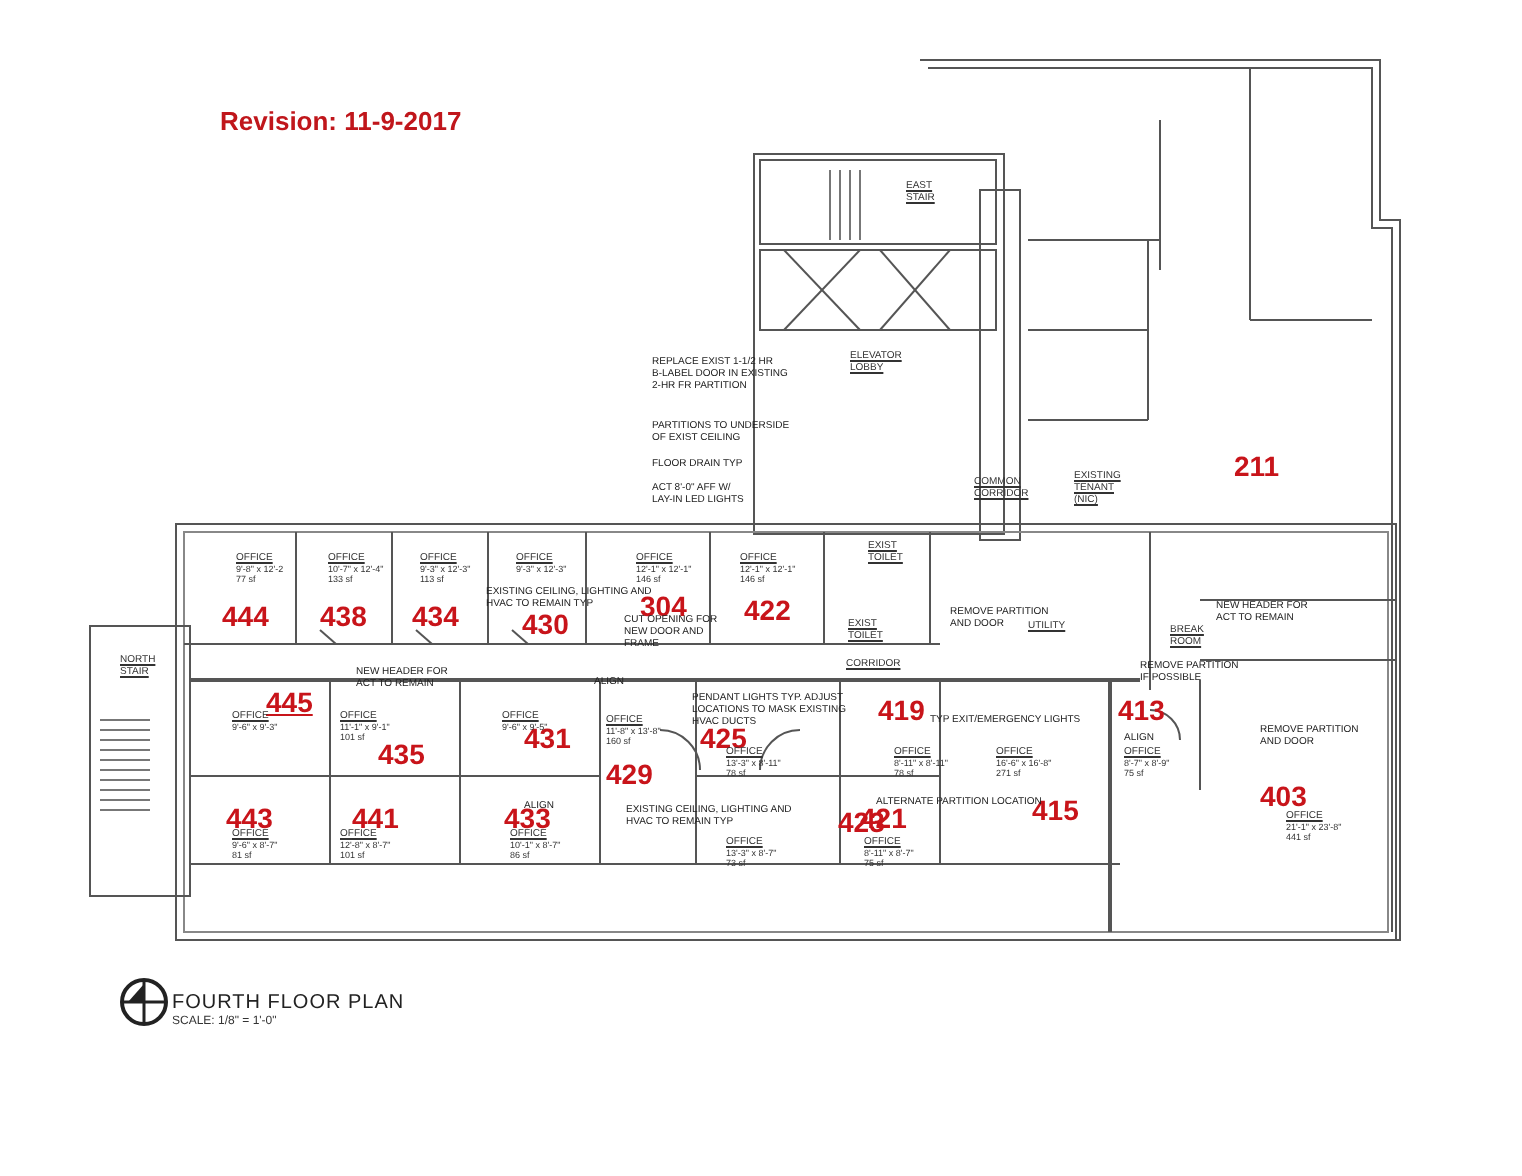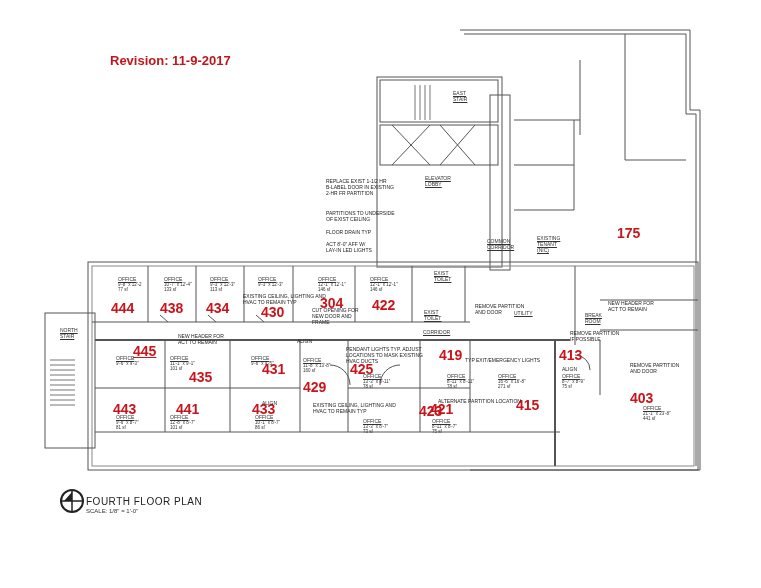--- a/index.html
+++ b/index.html
@@ -122,21 +122,21 @@
 <div class="room-num" style="left:350px;top:361px;">425</div>
 <div class="room-num" style="left:439px;top:347px;">419</div>
 <div class="room-num" style="left:559px;top:347px;">413</div>
 <div class="room-num" style="left:113px;top:401px;">443</div>
 <div class="room-num" style="left:176px;top:401px;">441</div>
 <div class="room-num" style="left:252px;top:401px;">433</div>
 <div class="room-num" style="left:380px;top:403px;margin-left:39px;">423</div>
 <div class="room-num" style="left:430px;top:401px;">421</div>
 <div class="room-num" style="left:516px;top:397px;">415</div>
 <div class="room-num" style="left:630px;top:390px;">403</div>
-<div class="room-num" style="left:617px;top:225px;">175</div>
+<div class="room-num" style="left:617px;top:225px;">211</div>
 
 <div class="lbl" style="left:118px;top:276px;">OFFICE</div>
 <div class="area" style="left:118px;top:282px;">9'-8" x 12'-2</div>
 <div class="area" style="left:118px;top:287px;">77 sf</div>
 <div class="lbl" style="left:164px;top:276px;">OFFICE</div>
 <div class="area" style="left:164px;top:282px;">10'-7" x 12'-4"</div>
 <div class="area" style="left:164px;top:287px;">133 sf</div>
 <div class="lbl" style="left:210px;top:276px;">OFFICE</div>
 <div class="area" style="left:210px;top:282px;">9'-3" x 12'-3"</div>
 <div class="area" style="left:210px;top:287px;">113 sf</div>

